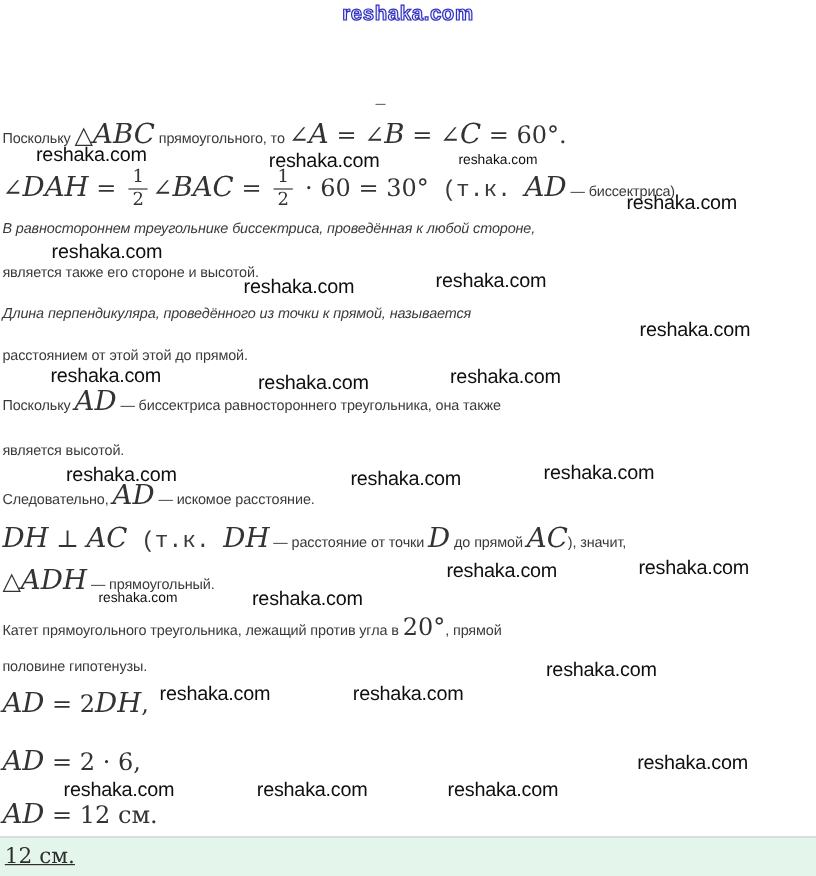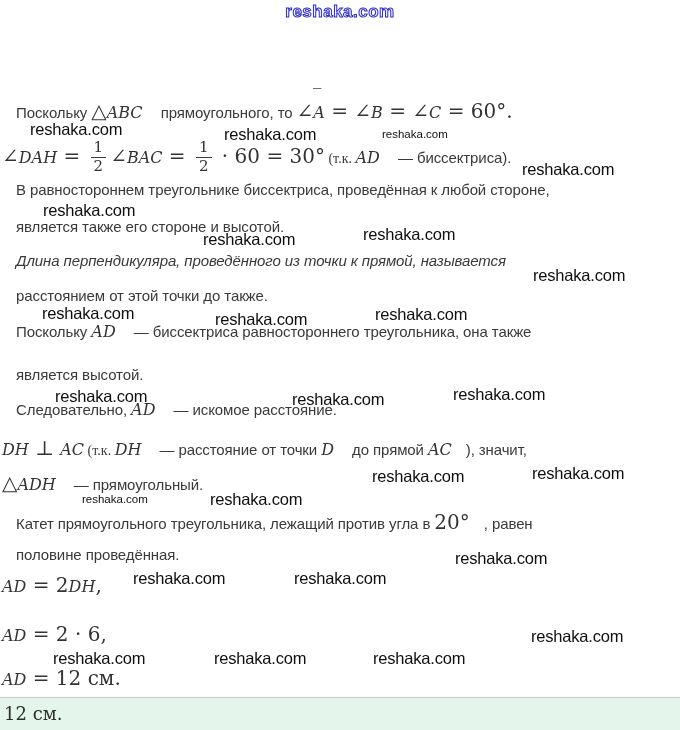--- a/index.html
+++ b/index.html
@@ -2,23 +2,23 @@
 <html style="--answer_bg: #e4f6ec; --watermark_blue: #2e2ec0; --text: #3a3a3a;"><head>
 <meta charset="utf-8">
 <style>
   html,body { margin:0; padding:0; }
   #page {
     position:relative; width:680px; height:730px;
     background:#ffffff; overflow:hidden;
     font-family:"Liberation Sans", sans-serif;
   }
   .line { position:absolute; white-space:nowrap; color:var(--text,#3a3a3a); }
-  .s  { font-family:"Liberation Sans",sans-serif; font-size:15px; color:var(--text,#3a3a3a); letter-spacing:-0.1px;margin-left:14px; }
-  .ss { font-family:Liberation Serif, serif; font-size:14px; color:var(--text,#3a3a3a); }
-  .mi { font-family:"DejaVu Serif","DejaVu Sans",serif; font-style:italic; font-size:16px; color:#333333; }
+  .s  { font-family:"Liberation Sans",sans-serif; font-size:12px; color:var(--text,#3a3a3a); letter-spacing:-0.1px; }
+  .ss { font-family:Liberation Mono, monospace; font-size:19px; color:var(--text,#3a3a3a); }
+  .mi { font-family:"DejaVu Serif","DejaVu Sans",serif; font-style:italic; font-size:23px; color:#333333; }
   .mo { font-family:"DejaVu Serif","DejaVu Sans",serif; font-size:20px; color:#333333; }
   .frac { display:inline-block; vertical-align:middle; text-align:center; margin:0 4px 3px 4px; }
   .frac .num, .frac .den {
     display:block; font-family:"DejaVu Serif",serif; font-size:15px;
     line-height:1.05; padding:0 3px; color:#333333;
   }
   .frac .fbar { display:block; border-top:1.5px solid #3a3a3a; margin:1px 0; }
   .wm {
     position:absolute; white-space:nowrap;
     font-family:"Liberation Sans",sans-serif; font-size:16.5px;
@@ -36,43 +36,43 @@
     position:absolute; left:313px; top:78px;
     font-size:15px; color:#6f6f6f;
   }
   #answer-bar {
     position:absolute; left:0; right:0; top:697px; bottom:0;
     background:var(--answer_bg,#e4f6ec);
     border-top:1px solid #c9cfcb;
   }
   #answer-text {
     position:absolute; left:4px; top:5px;
-    font-family:"DejaVu Serif",serif; font-size:18px; color:#2e2e2e;
+    font-family:"DejaVu Serif",serif; font-size:18px; color:#2e2e2e;text-decoration:underline;
   }
 </style>
 </head>
 <body>
 
 <div id="page">
   <div id="top-watermark">reshaka.com</div>
   <div id="top-dash">–</div>
   <div id="lines">
       <div class="line" style="left: 2px; top: 99px;"><span class="s">Поскольку </span><span class="mo">△</span><span class="mi">ABC</span><span class="s"> прямоугольного, то </span><span class="mo">∠</span><span class="mi">A</span><span class="mo"> = ∠</span><span class="mi">B</span><span class="mo"> = ∠</span><span class="mi">C</span><span class="mo"> = 60°.</span></div>
       <div class="line" style="left: 2px; top: 140px;"><span class="mo">∠</span><span class="mi">DAH</span><span class="mo"> = </span><span class="frac"><span class="num">1</span><span class="fbar"></span><span class="den">2</span></span><span class="mo">∠</span><span class="mi">BAC</span><span class="mo"> = </span><span class="frac"><span class="num">1</span><span class="fbar"></span><span class="den">2</span></span><span class="mo"> · 60 = 30°</span><span class="ss"> (т.к. </span><span class="mi">AD</span><span class="s"> — биссектриса).</span></div>
-      <div class="line" style="left: 2px; top: 181px;"><span class="s">В равностороннем треугольнике биссектриса, проведённая к любой стороне,</span></div>
+      <div class="line" style="left: 2px; top: 181px; font-style: italic;"><span class="s">В равностороннем треугольнике биссектриса, проведённая к любой стороне,</span></div>
       <div class="line" style="left: 2px; top: 218px;"><span class="s">является также его стороне и высотой.</span></div>
       <div class="line" style="left: 2px; top: 252px; font-style: italic;"><span class="s">Длина перпендикуляра, проведённого из точки к прямой, называется</span></div>
-      <div class="line" style="left: 2px; top: 287px;"><span class="s">расстоянием от этой точки до также.</span></div>
+      <div class="line" style="left: 2px; top: 287px;"><span class="s">расстоянием от этой этой до прямой.</span></div>
       <div class="line" style="left: 2px; top: 322px;"><span class="s">Поскольку </span><span class="mi">AD</span><span class="s"> — биссектриса равностороннего треугольника, она также</span></div>
       <div class="line" style="left: 2px; top: 366px; text-align: right;"><span class="s">является высотой.</span></div>
       <div class="line" style="left: 2px; top: 400px;"><span class="s">Следовательно, </span><span class="mi">AD</span><span class="s"> — искомое расстояние.</span></div>
       <div class="line" style="left: 2px; top: 436px;"><span class="mi">DH</span><span class="mo"> ⊥ </span><span class="mi">AC</span><span class="ss"> (т.к. </span><span class="mi">DH</span><span class="s"> — расстояние от точки </span><span class="mi">D</span><span class="s"> до прямой </span><span class="mi">AC</span><span class="s">), значит,</span></div>
       <div class="line" style="left: 2px; top: 471px;"><span class="mo">△</span><span class="mi">ADH</span><span class="s"> — прямоугольный.</span></div>
-      <div class="line" style="left: 2px; top: 510px;"><span class="s">Катет прямоугольного треугольника, лежащий против угла в </span><span class="mo">20°</span><span class="s">, равен</span></div>
-      <div class="line" style="left: 2px; top: 546px;"><span class="s">половине проведённая.</span></div>
+      <div class="line" style="left: 2px; top: 510px;"><span class="s">Катет прямоугольного треугольника, лежащий против угла в </span><span class="mo">20°</span><span class="s">, прямой</span></div>
+      <div class="line" style="left: 2px; top: 546px;"><span class="s">половине гипотенузы.</span></div>
       <div class="line" style="left: 2px; top: 573px;"><span class="mi">AD</span><span class="mo"> = 2</span><span class="mi">DH</span><span class="mo">,</span></div>
       <div class="line" style="left: 2px; top: 622px;"><span class="mi">AD</span><span class="mo"> = 2 · 6,</span></div>
       <div class="line" style="left: 2px; top: 666px;"><span class="mi">AD</span><span class="mo"> = 12 см.</span></div>
     </div>
   <div id="watermarks">
       <div class="wm" style="left: 30px; top: 120px;">reshaka.com</div>
       <div class="wm" style="left: 224px; top: 125px;">reshaka.com</div>
       <div class="wm small" style="left: 382px; top: 128px;">reshaka.com</div>
       <div class="wm" style="left: 522px; top: 160px;">reshaka.com</div>
       <div class="wm" style="left: 43px; top: 201px;">reshaka.com</div>

